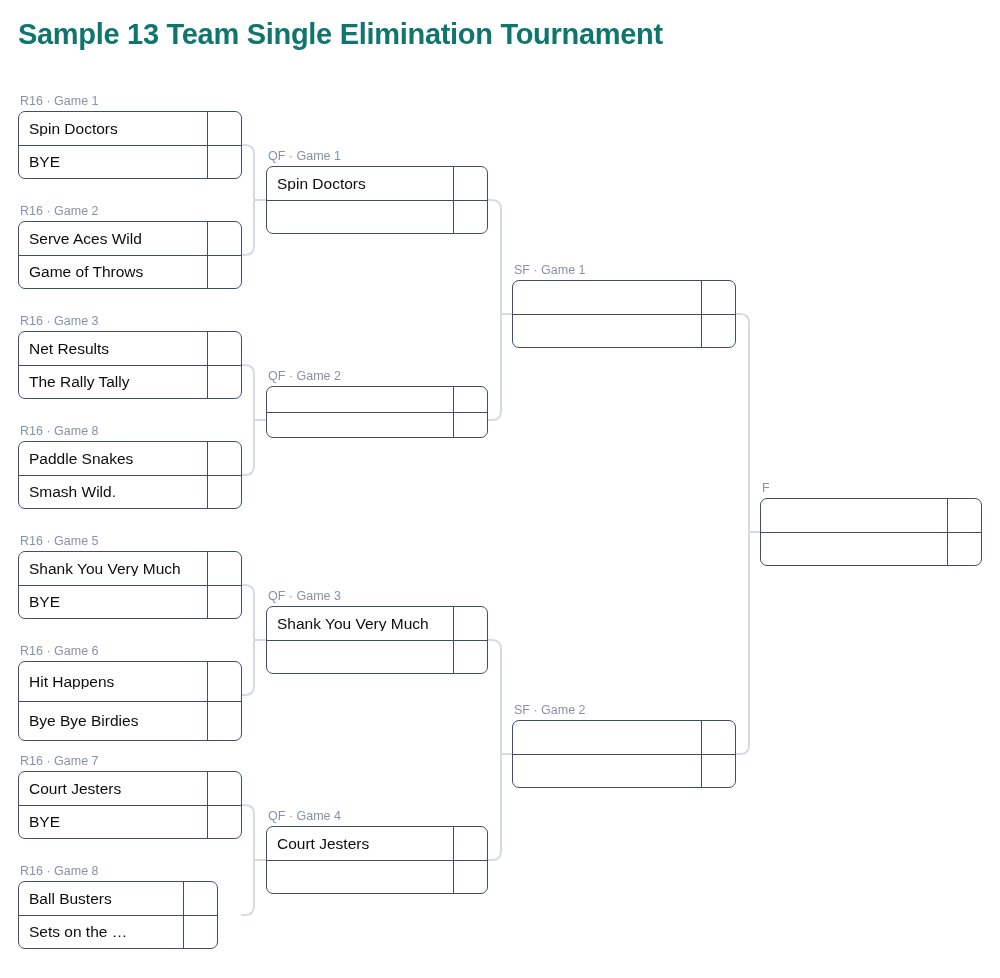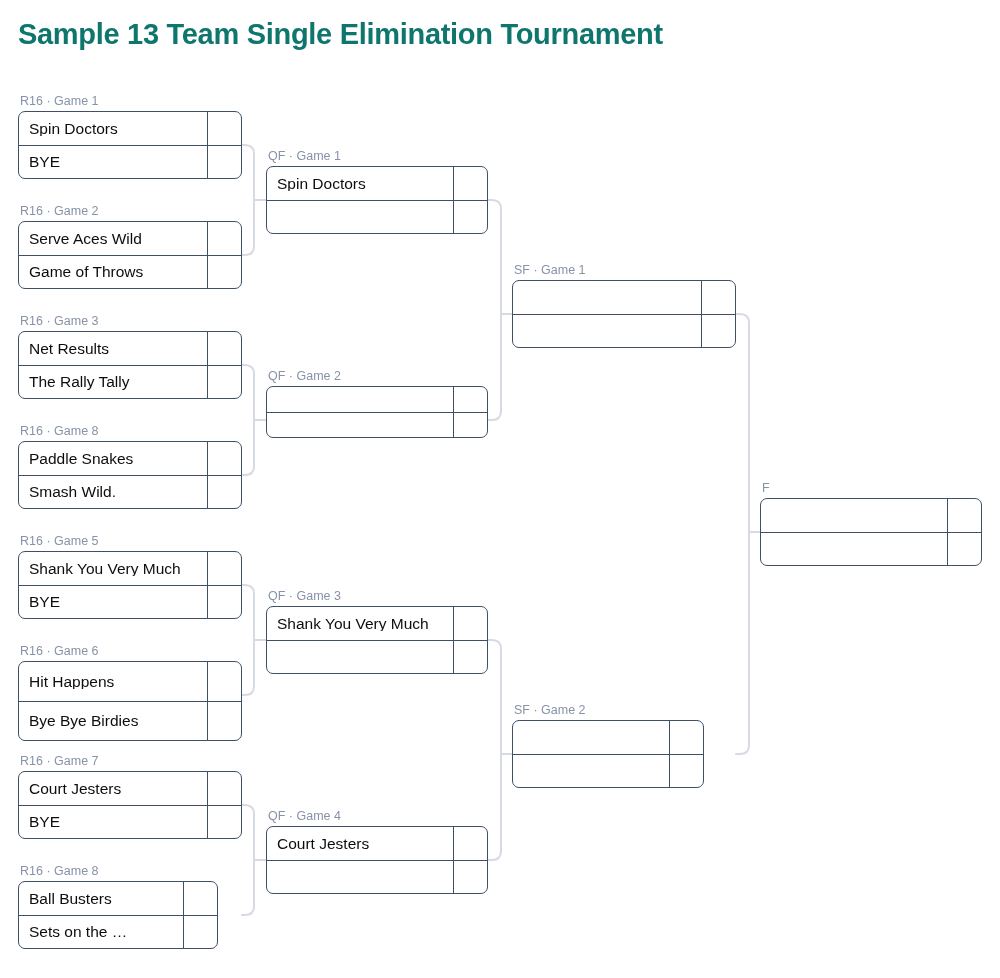--- a/index.html
+++ b/index.html
@@ -272,21 +272,21 @@
           <div class="slot slot-top">
             <div class="team-name"></div>
             <div class="score-cell" style="width: 34px;"></div>
           </div>
           <div class="slot slot-bottom">
             <div class="team-name"></div>
             <div class="score-cell" style="width: 34px;"></div>
           </div>
         </div>
       </div>
-      <div class="match" style="left: 512px; top: 720px; width: 192px; height: 68px;">
+      <div class="match" style="left: 512px; top: 720px; width: 224px; height: 68px;">
         <div class="match-label">SF · Game 2</div>
         <div class="match-box">
           <div class="slot slot-top">
             <div class="team-name"></div>
             <div class="score-cell" style="width: 34px;"></div>
           </div>
           <div class="slot slot-bottom">
             <div class="team-name"></div>
             <div class="score-cell" style="width: 34px;"></div>
           </div>

